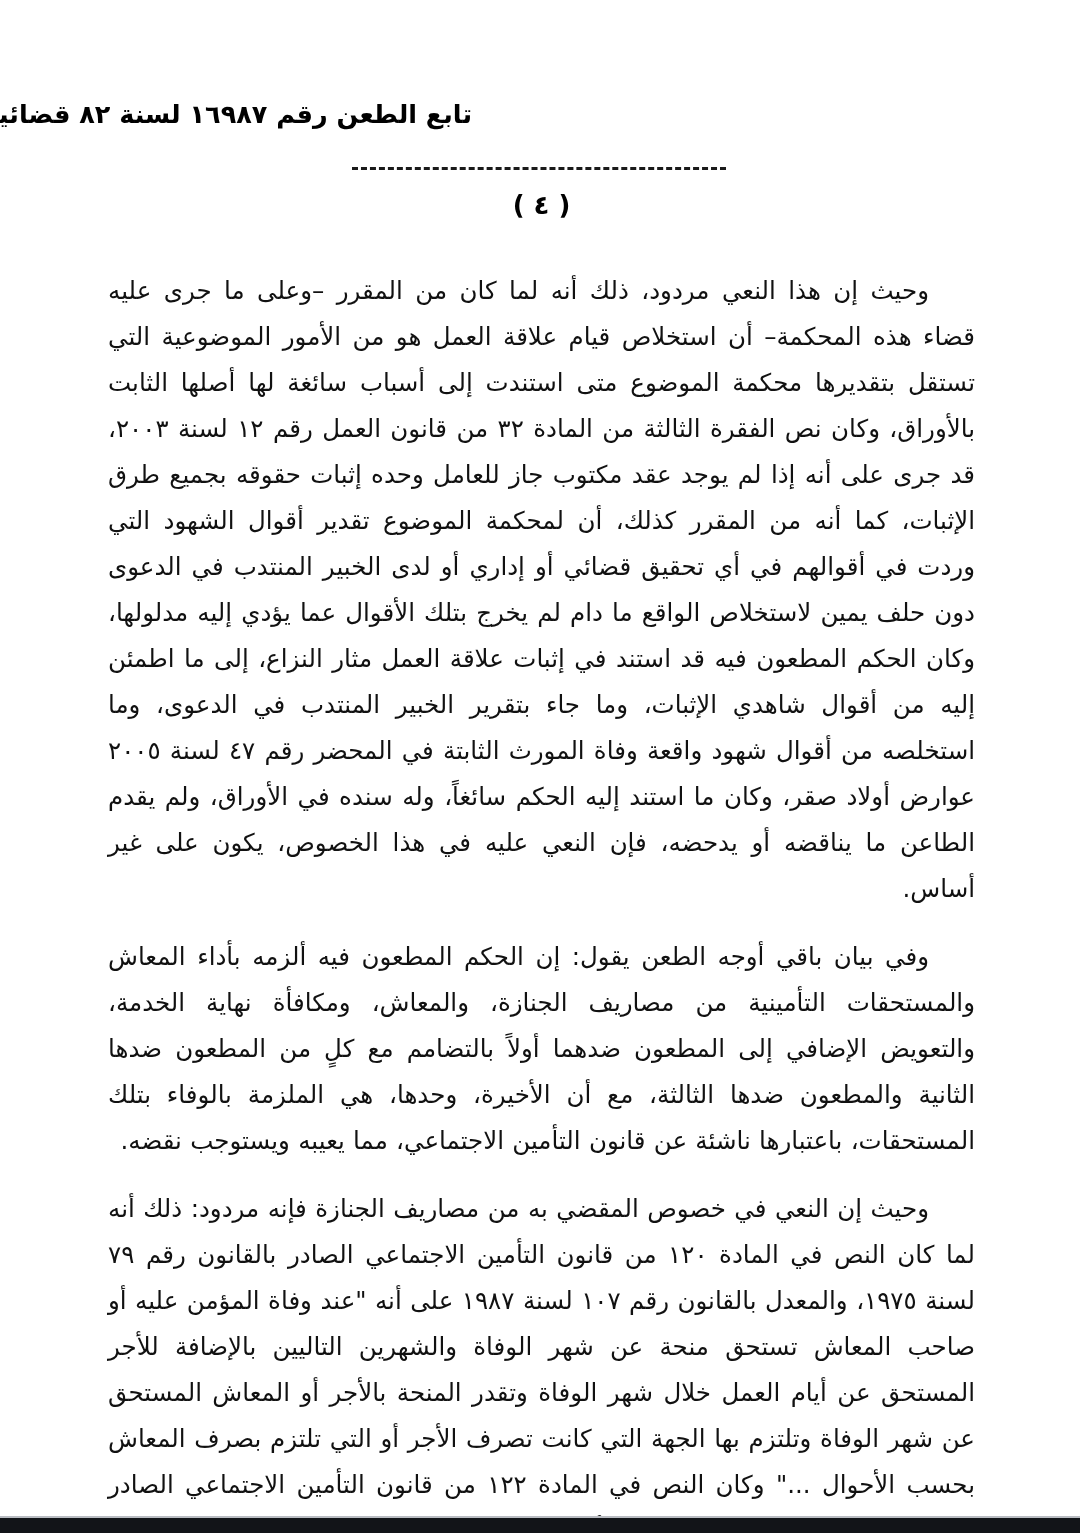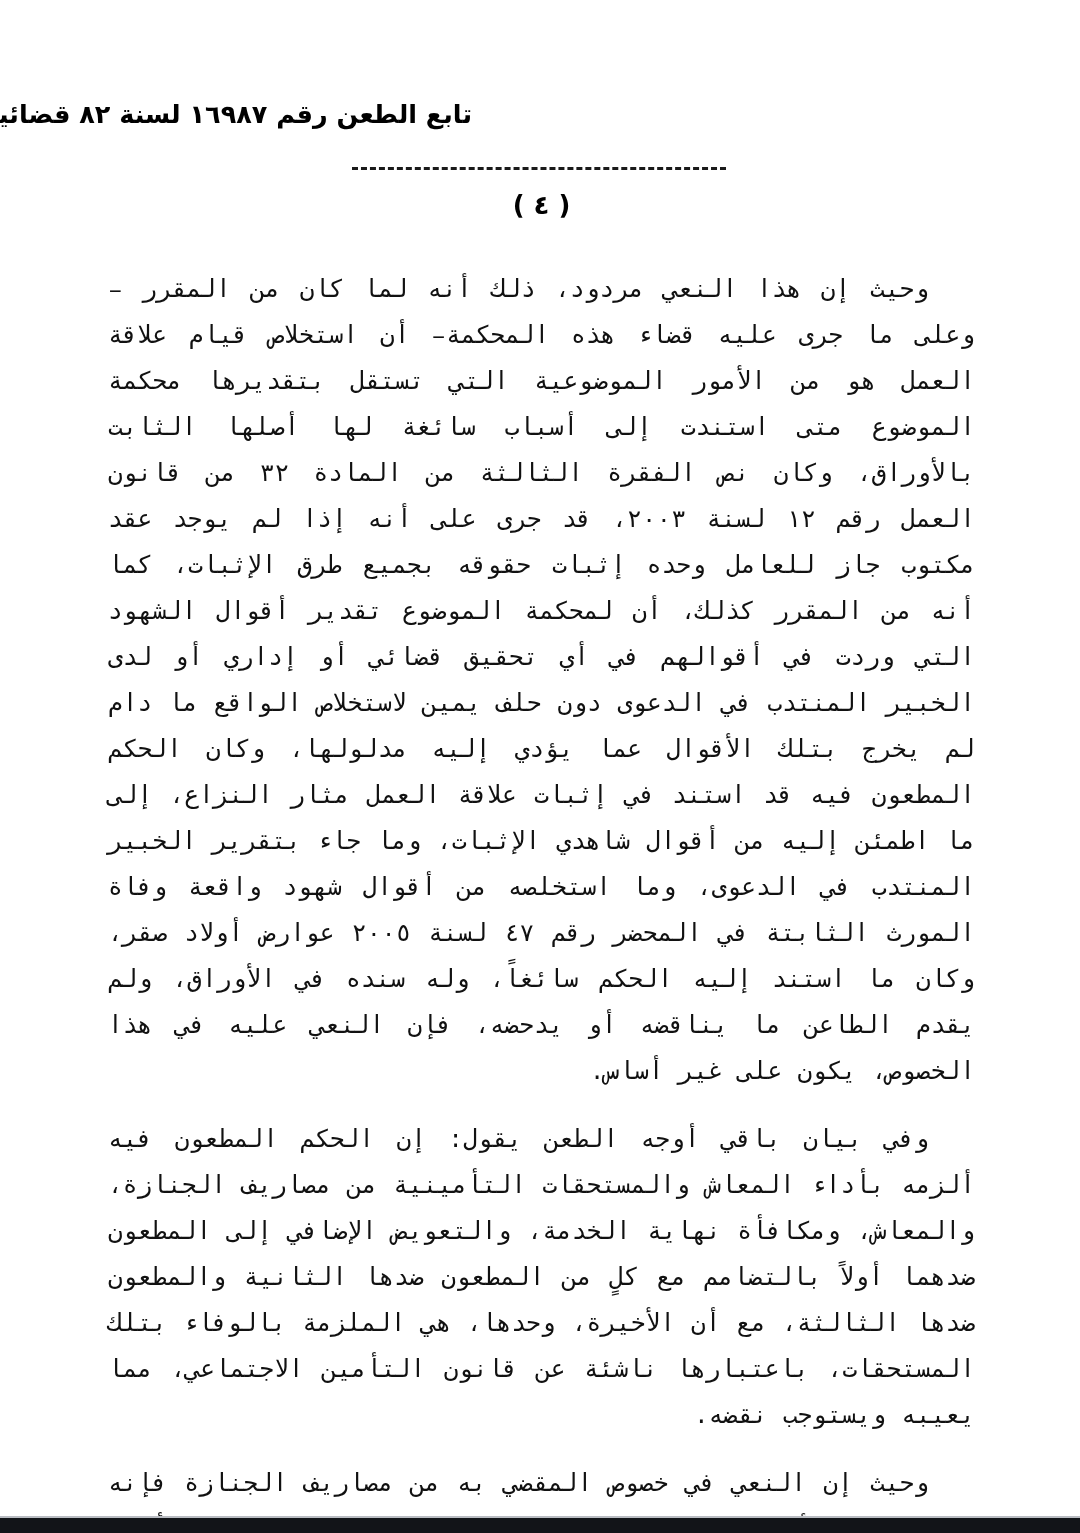--- a/index.html
+++ b/index.html
@@ -84,21 +84,20 @@
   .para {
     font-size: 24.5px;
     line-height: 46px;
     color: #111111;
     text-align: justify;
     text-align-last: right;
     margin: 0 0 22px 0;
     text-indent: 46px;
     word-spacing: 0.5px;
     hyphens: none;
-    font-family: Liberation Mono, monospace;
   }
 
   .bottom-band {
     position: absolute;
     left: 0;
     top: 1518px;
     width: 1080px;
     height: 15px;
     background: #121418;
   }

